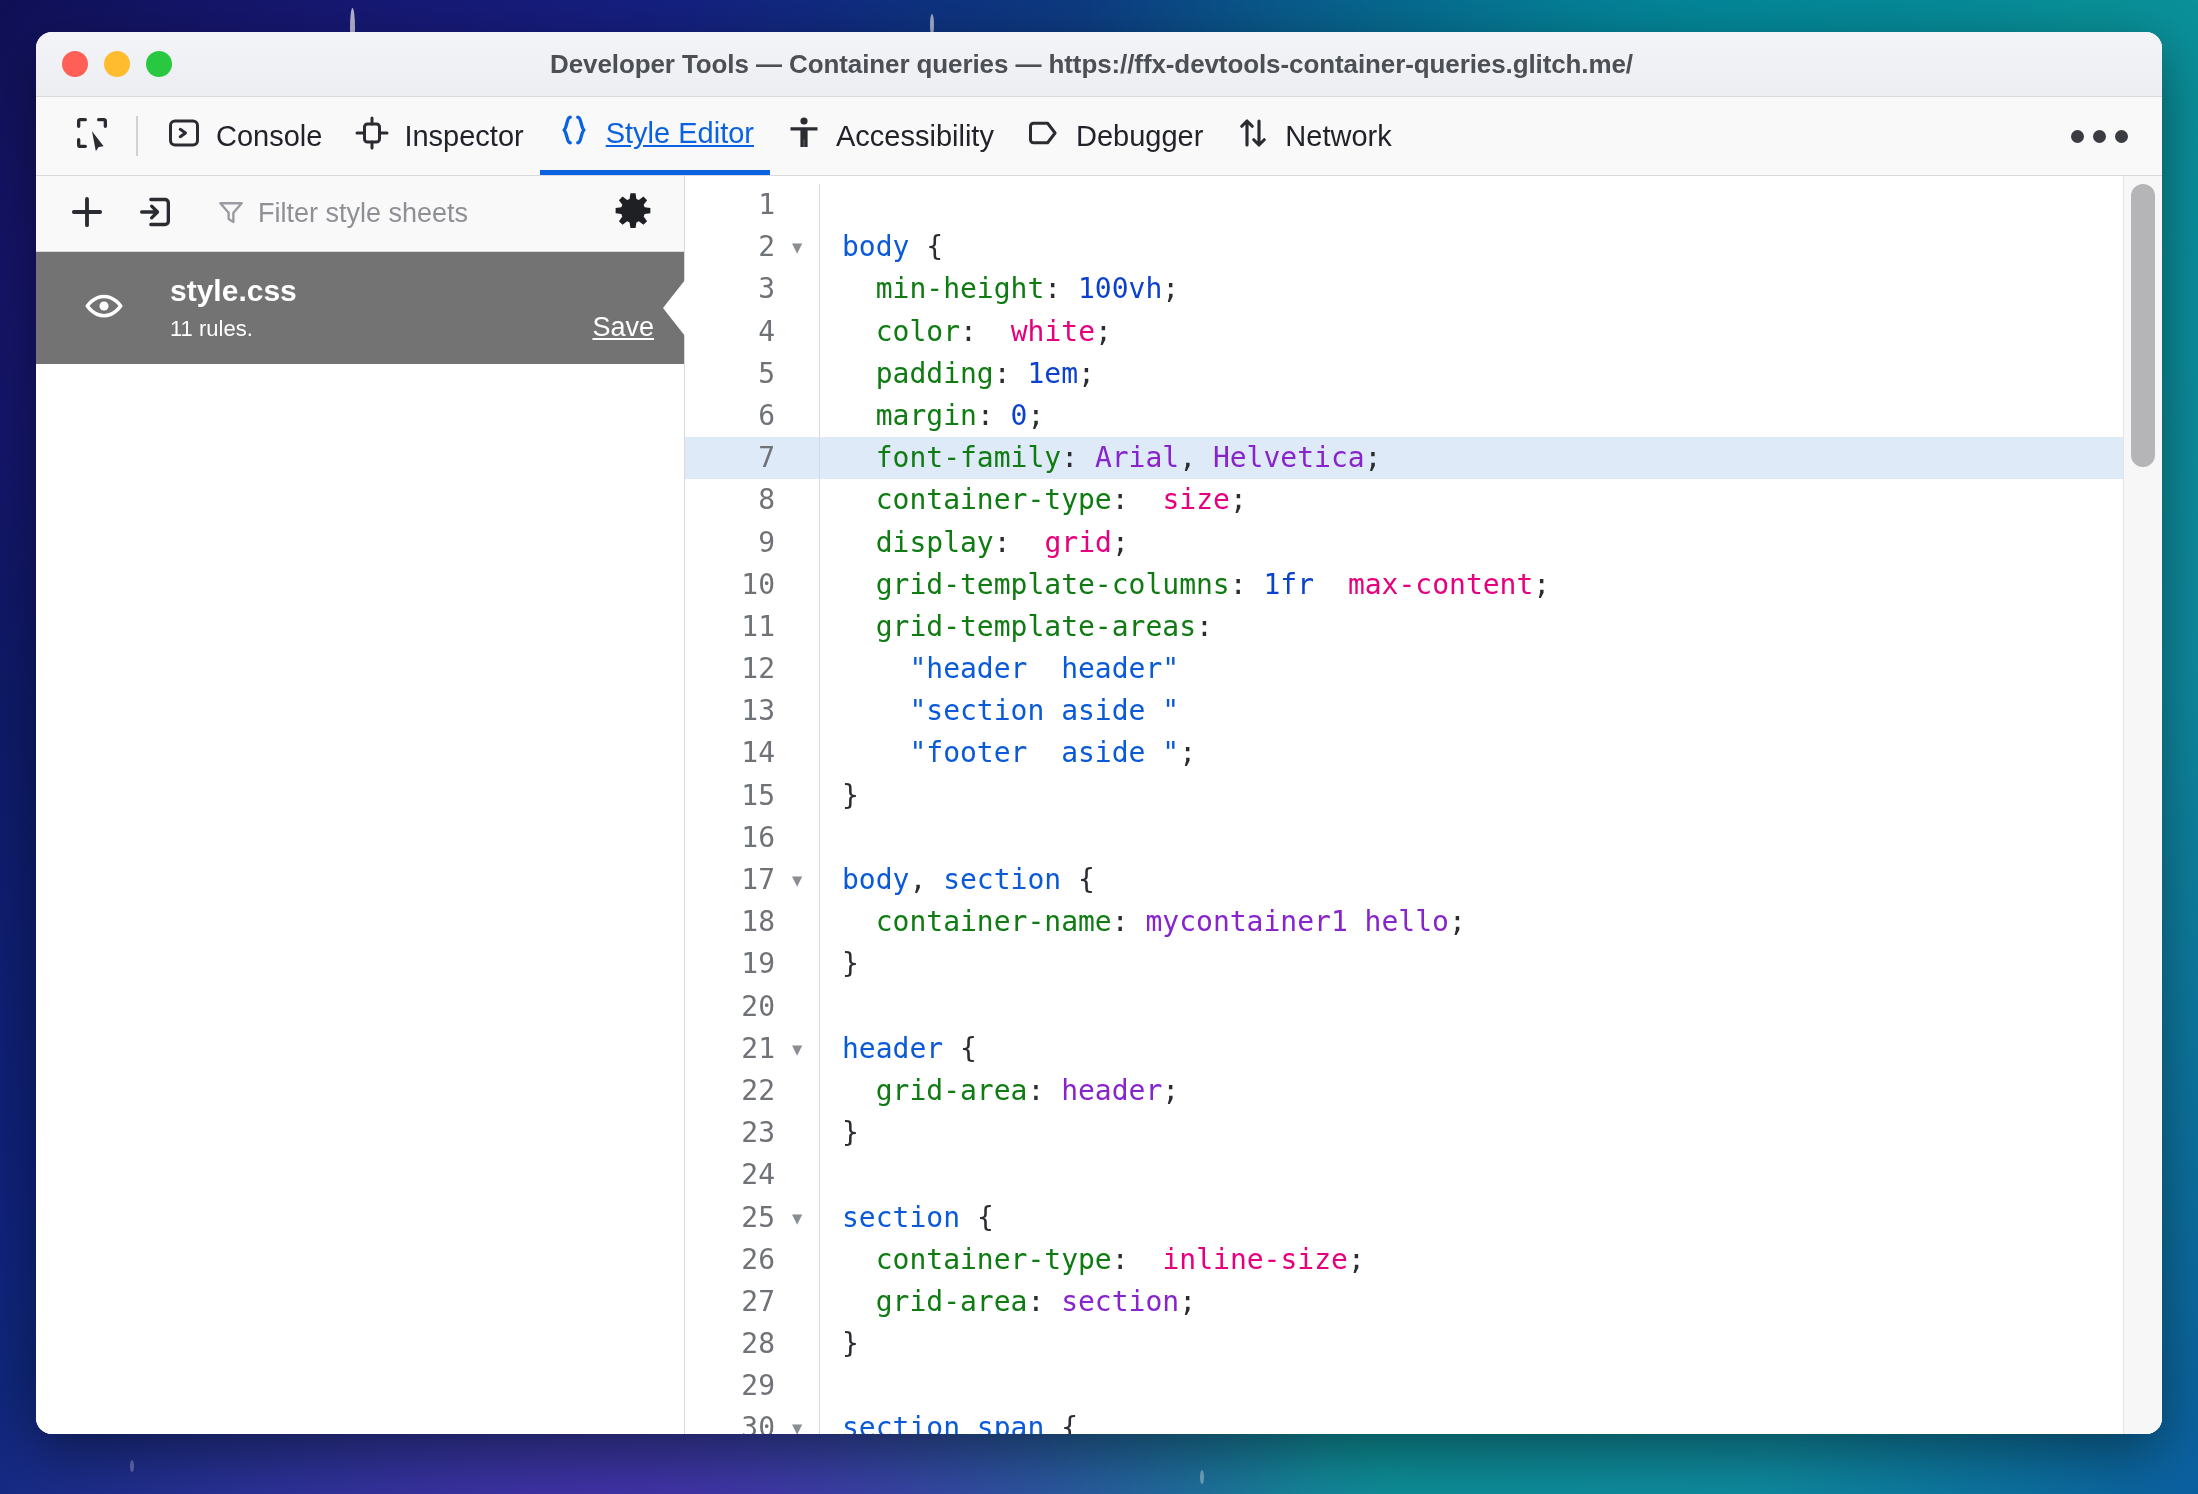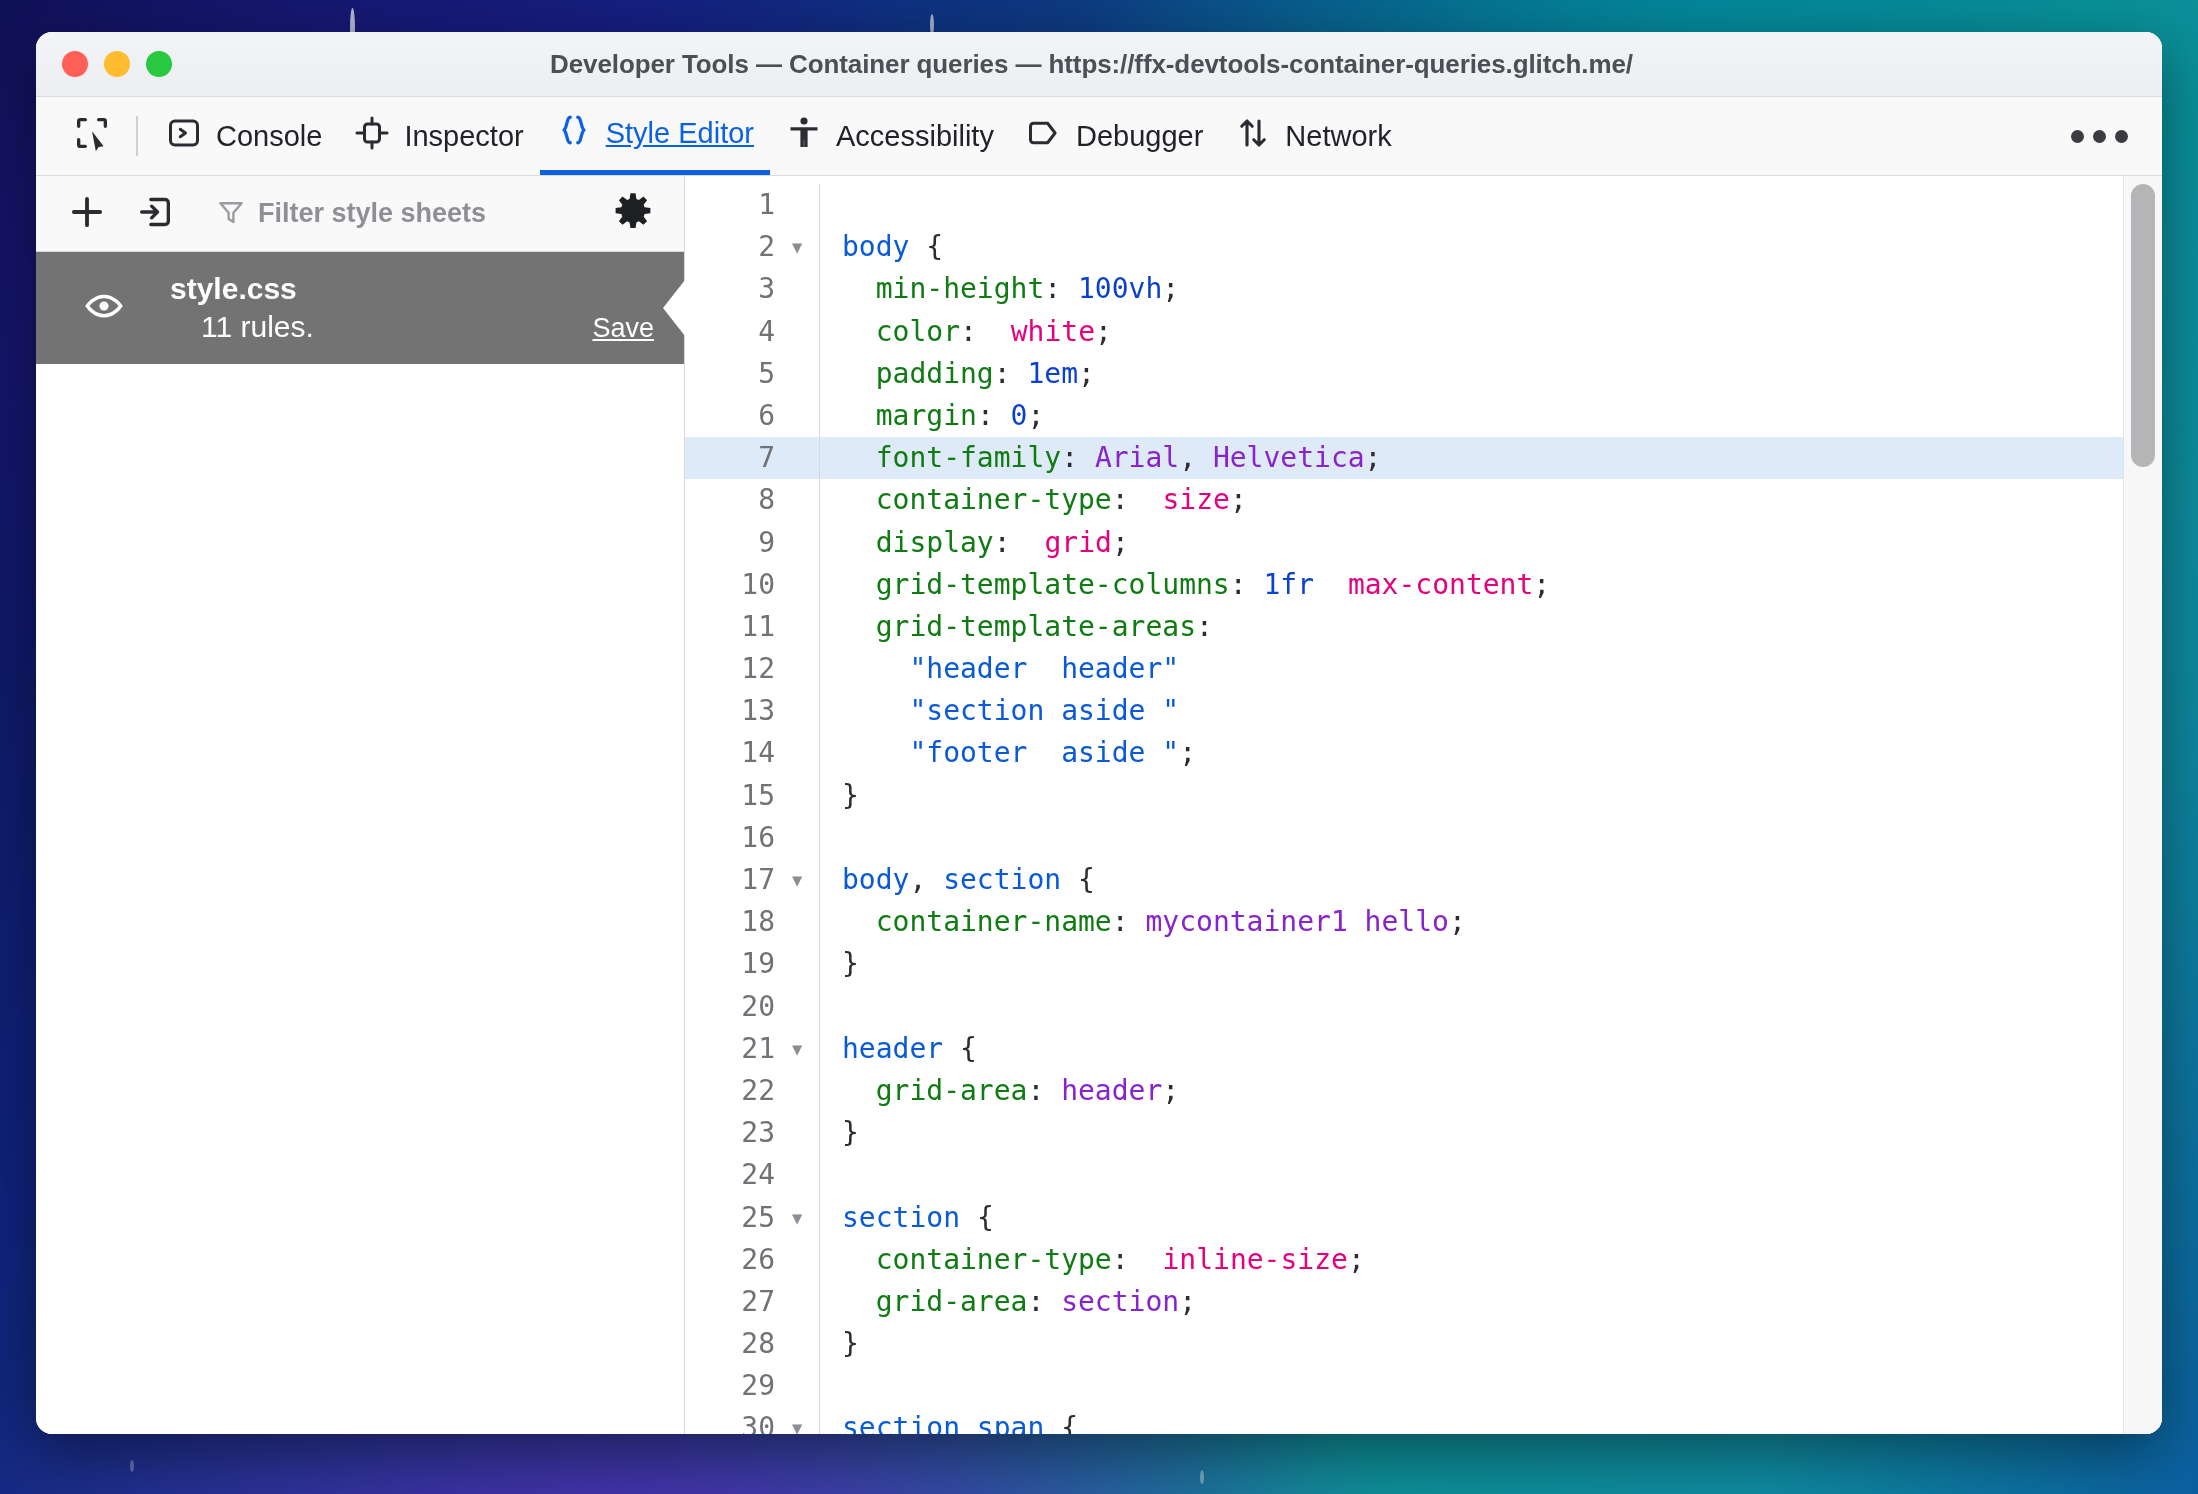--- a/index.html
+++ b/index.html
@@ -165,21 +165,20 @@
     display: flex;
     align-items: center;
     justify-content: center;
   }
   .filter-box {
     flex: 1 1 auto;
     display: flex;
     align-items: center;
     gap: 12px;
     padding-left: 22px;
-    font-weight: bold;
   }
   .filter-placeholder {
     font-size: 27px;
     color: #8e9096;
   }
 
   .sheet-item {
     position: relative;
     background: #737373;
     height: 112px;
@@ -202,22 +201,21 @@
   .sheet-row {
     display: flex;
     align-items: baseline;
     justify-content: space-between;
   }
   .sheet-name {
     font-size: 30px;
     font-weight: 600;
   }
   .sheet-rules {
-    font-size: 30px;
-    margin-left: 31px;
+    font-size: 22px;
   }
   .sheet-save {
     font-size: 27px;
     text-decoration: underline;
     color: #ffffff;
   }
   .sheet-arrow {
     position: absolute;
     right: -1px;
     top: 50%;

